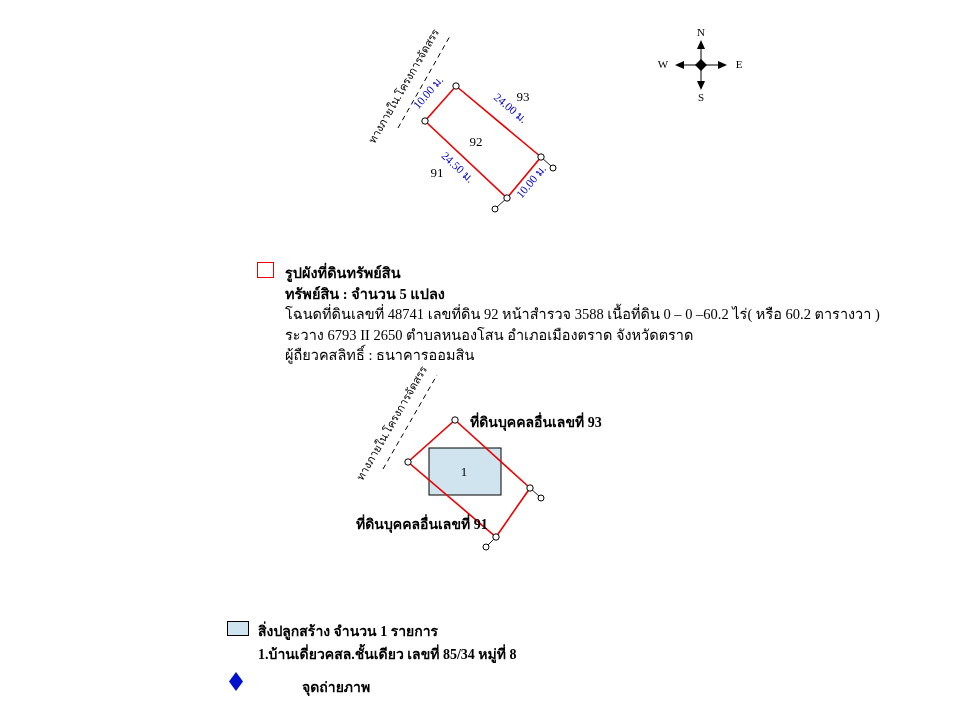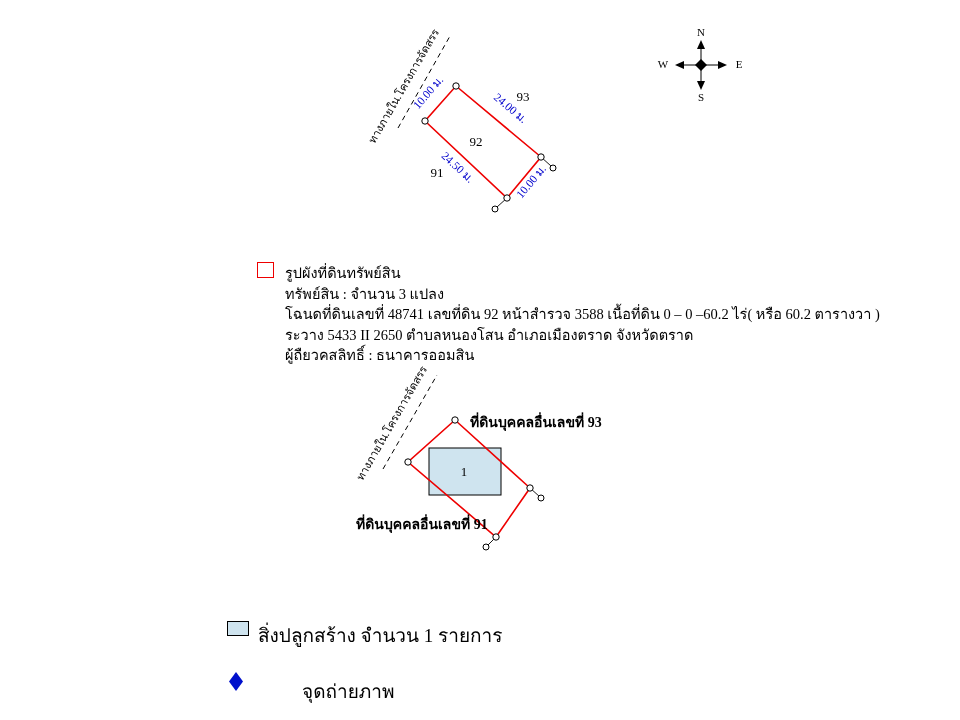--- a/index.html
+++ b/index.html
@@ -22,23 +22,23 @@
   .dashed-road { stroke: #000; stroke-width: 1; stroke-dasharray: 5 4; fill: none; }
   .dim-text    { fill: var(--dimension-text, #0000cc); font-size: 11.5px; font-family: "Liberation Serif", serif; }
   .num-text    { fill: #000; font-size: 13px; font-family: "Liberation Serif", serif; }
   .road-text   { fill: #000; font-size: 11px; font-family: "Liberation Serif", serif; }
   .adj-text    { fill: #000; font-size: 14px; font-weight: bold; font-family: "Liberation Serif", serif; }
   .building-rect { fill: var(--building-fill, #cfe4ef); stroke: #000; stroke-width: 1; }
   .compass-text { font-size: 11px; fill: #000; font-family: "Liberation Serif", serif; }
 
   
   .abs { position: absolute; white-space: nowrap; }
-  .bold { font-weight: normal; text-align: right; }
+  .bold { font-weight: bold; text-align: right; }
   .fs14 { font-size: 14.5px; }
-  .fs15 { font-size: 19px; }
+  .fs15 { font-size: 14px; }
 
   .l1-square {
     position: absolute; left: 257px; top: 262px;
     width: 17px; height: 16px;
     border: 1.6px solid var(--plot-outline, #e00000);
     background: #fff;
   }
   .l2-square {
     position: absolute; left: 227px; top: 621px;
     width: 22px; height: 15px;
@@ -119,23 +119,24 @@
 
       <text class="num-text" x="464" y="476" text-anchor="middle">1</text>
 
       <text class="adj-text" x="470" y="427">ที่ดินบุคคลอื่นเลขที่ 93</text>
       <text class="adj-text" x="356" y="529">ที่ดินบุคคลอื่นเลขที่ 91</text>
     </g>
   </svg>
 
   <div class="l1-square"></div>
   <div class="abs fs14 bold" style="left:285px; top:261px;">รูปผังที่ดินทรัพย์สิน</div>
-  <div class="abs fs14 bold" style="left:285px; top:282px;">ทรัพย์สิน : จำนวน 3 แปลง</div>
+  <div class="abs fs14 bold" style="left:285px; top:282px;">ทรัพย์สิน : จำนวน 5 แปลง</div>
   <div class="abs fs14" style="left:285px; top:302px;">โฉนดที่ดินเลขที่ 48741 เลขที่ดิน 92 หน้าสำรวจ 3588 เนื้อที่ดิน 0 – 0 –60.2 ไร่( หรือ 60.2 ตารางวา )</div>
-  <div class="abs fs14" style="left:285px; top:323px;">ระวาง 5433 II 2650 ตำบลหนองโสน อำเภอเมืองตราด จังหวัดตราด</div>
+  <div class="abs fs14" style="left:285px; top:323px;">ระวาง 6793 II 2650 ตำบลหนองโสน อำเภอเมืองตราด จังหวัดตราด</div>
   <div class="abs fs14" style="left:285px; top:343px;">ผู้ถืยวคสลิทธิ์ : ธนาคารออมสิน</div>
 
   <div class="l2-square"></div>
   <div class="abs fs15 bold" style="left:258px; top:620px;">สิ่งปลูกสร้าง จำนวน 1 รายการ</div>
+  <div class="abs fs15 bold" style="left:258px; top:643px;">1.บ้านเดี่ยวคสล.ชั้นเดียว เลขที่ 85/34 หมู่ที่ 8</div>
   <div class="photo-diamond"></div>
   <div class="abs fs15 bold" style="left:258px; top:676px;margin-left:44px;">จุดถ่ายภาพ</div>
 
 </div>
 
 </body></html>

